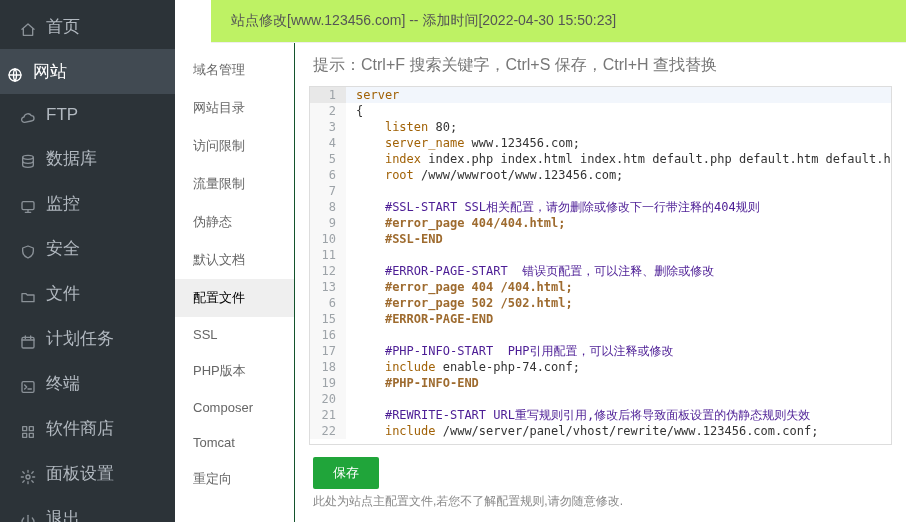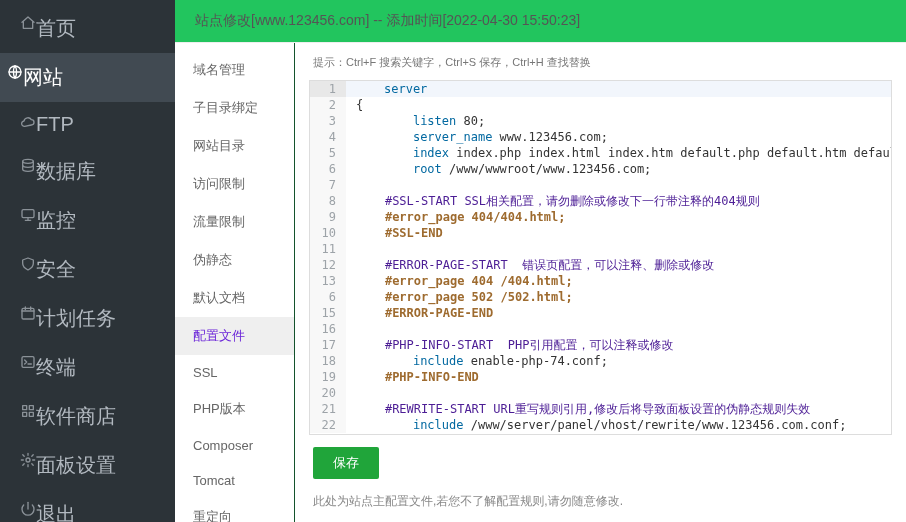--- a/index.html
+++ b/index.html
@@ -1,47 +1,47 @@
 <!DOCTYPE html>
 <html><head>
 <meta charset="utf-8">
 <style>
   * { margin: 0; padding: 0; box-sizing: border-box; }
   body { font-family: "Microsoft YaHei", "PingFang SC", sans-serif; font-size: 13px; background: #f0f0f0; width: 906px; height: 522px; overflow: hidden; }
   .app { display: flex; height: 522px; }
   
   .sidebar { width: 175px; background: #2c3338; color: #c7cfd6; display: flex; flex-direction: column; padding-top: 4px; }
-  .sidebar .item { display: flex; align-items: flex-start; padding: 11px 20px; cursor: pointer; color: #b2b9c0; font-size: 20px; }
+  .sidebar .item { display: flex; align-items: flex-end; gap: 10px; padding: 11px 20px; cursor: pointer; color: #b2b9c0; font-size: 17px; }
   .sidebar .item.active { background: #414a52; color: #ffffff; padding-left: 7px; }
   .sidebar .item .icon { width: 16px; height: 16px; display: inline-flex; align-items: center; justify-content: center; opacity: 0.7; }
   .sidebar .item.active .icon { opacity: 1; }
 
   
   .panel { flex: 1; background: #ffffff; display: flex; flex-direction: column; min-width: 0; }
-  .panel-header { background: #22c55e; padding: 12px 20px; color: #555; font-size: 14px; border-bottom: 1px solid #eee; }
+  .panel-header { background: #bef264; padding: 12px 20px; color: #555; font-size: 14px; border-bottom: 1px solid #eee; margin-left: 36px; }
   .panel-body { flex: 1; display: flex; min-height: 0; }
   
   .tabs { width: 120px; border-right: 1px solid #14532d; padding: 8px 0; }
   .tabs .tab { padding: 10px 18px; color: #666; cursor: pointer; font-size: 13px; }
-  .tabs .tab.active { background: #efefef; color: #6d28d9; }
+  .tabs .tab.active { background: #efefef; color: #000000; }
   
   .content { flex: 1; display: flex; flex-direction: column; min-width: 0; padding: 0 0 0 0; }
-  .hint { padding: 12px 18px 10px 18px; color: #777; font-size: 11px; }
+  .hint { padding: 12px 18px 10px 18px; color: #777; font-size: 16px; }
   .editor-wrap { flex: 1; margin: 0 14px 0 14px; border: 1px solid #ddd; overflow: hidden; position: relative; min-height: 0; }
   .editor { height: 100%; overflow-y: auto; overflow-x: auto; font-family: Consolas, Menlo, monospace; font-size: 12px; line-height: 16px; }
   .line { display: flex; align-items: flex-start; min-width: max-content; }
   .gutter { width: 36px; text-align: right; padding-right: 10px; color: #9da3a8; background: #f8f8f8; user-select: none; }
   .line.active .gutter { background: #e8e8e8; }
   .line.active .code { background: #f2f6fc; }
   .code { flex: 1; padding-left: 10px; white-space: pre; color: #333; padding-right: 20px; }
-  .tok-kw { color: #0369a1; margin-left: 28px; }      
+  .tok-kw { color: #a16207; }      
   .tok-cm { color: #4c1d95; }      
   .tok-cm2 { color: #9e6b2f; font-weight: bold; }
 
-  .footer { padding: 12px 18px; display: flex; flex-direction: column; gap: 14px; }
+  .footer { padding: 12px 18px; display: flex; flex-direction: column; gap: 4px; }
   .btn-save { background: #20a53a; color: #fff; border: none; padding: 7px 20px; border-radius: 2px; cursor: pointer; font-size: 13px; width: max-content; }
   .note { color: #888; font-size: 12px; }
 
   
   .editor::-webkit-scrollbar { height: 10px; width: 10px; }
   .editor::-webkit-scrollbar-thumb { background: #c0c0c0; border-radius: 5px; }
   .editor::-webkit-scrollbar-track { background: #f0f0f0; }
 
   svg { display: block; }
 </style>
@@ -98,20 +98,28 @@
         </span>
         <span>监控</span>
       </div>
       <div class="item">
         <span class="icon">
           <svg width="16" height="16" viewBox="0 0 24 24" fill="none" stroke="currentColor" stroke-width="2" stroke-linecap="round" stroke-linejoin="round">
             <path d="M12 3l8 3v5c0 5-3.5 8-8 10-4.5-2-8-5-8-10V6z"></path>
           </svg>
         </span>
         <span>安全</span>
+      </div>
+      <div class="item">
+        <span class="icon">
+          <svg width="16" height="16" viewBox="0 0 24 24" fill="none" stroke="currentColor" stroke-width="2" stroke-linecap="round" stroke-linejoin="round">
+            <path d="M3 7h6l2 2h10v10H3z"></path>
+          </svg>
+        </span>
+        <span>文件</span>
       </div>
       <div class="item">
         <span class="icon">
           <svg width="16" height="16" viewBox="0 0 24 24" fill="none" stroke="currentColor" stroke-width="2" stroke-linecap="round" stroke-linejoin="round">
             <rect x="3" y="5" width="18" height="16" rx="2"></rect>
             <path d="M3 9h18"></path>
             <path d="M8 3v4"></path>
             <path d="M16 3v4"></path>
           </svg>
         </span>
@@ -156,21 +164,20 @@
         </span>
         <span>退出</span>
       </div>
     </nav>
 
   <section class="panel">
     <header class="panel-header">站点修改[www.123456.com] -- 添加时间[2022-04-30 15:50:23]</header>
     <div class="panel-body">
       <aside class="tabs" id="tabs">
           <div class="tab">域名管理</div>
-          <div class="tab">子目录绑定</div>
           <div class="tab">网站目录</div>
           <div class="tab">访问限制</div>
           <div class="tab">流量限制</div>
           <div class="tab">伪静态</div>
           <div class="tab">默认文档</div>
           <div class="tab active">配置文件</div>
           <div class="tab">SSL</div>
           <div class="tab">PHP版本</div>
           <div class="tab">Composer</div>
           <div class="tab">Tomcat</div>

